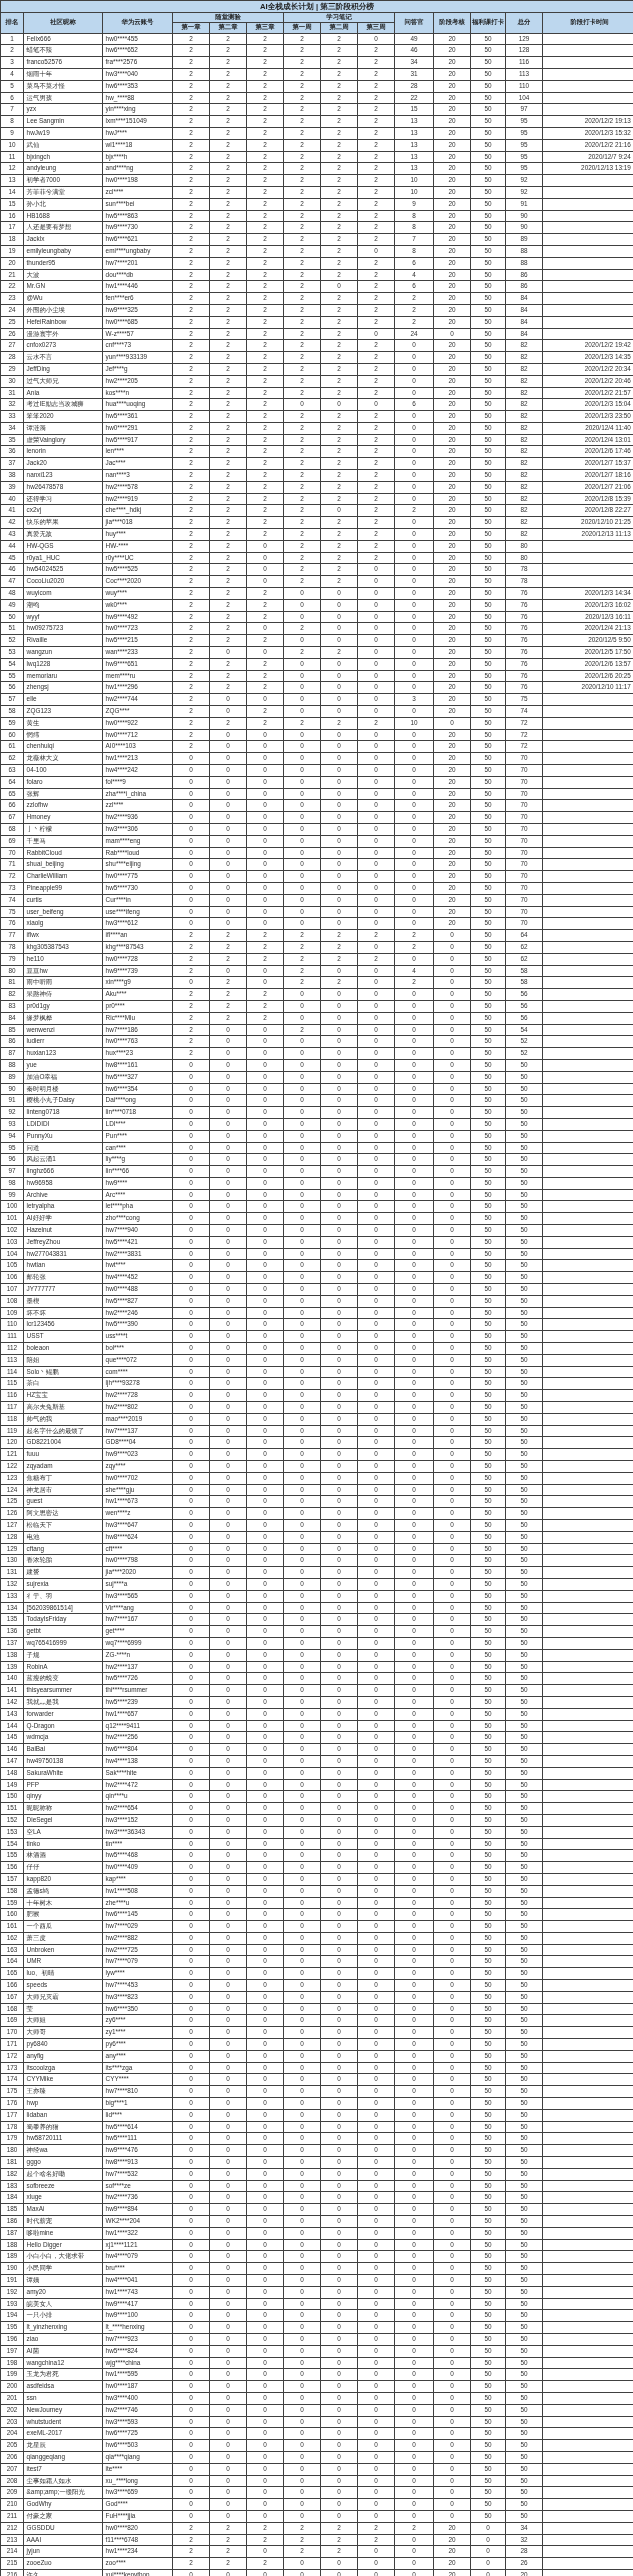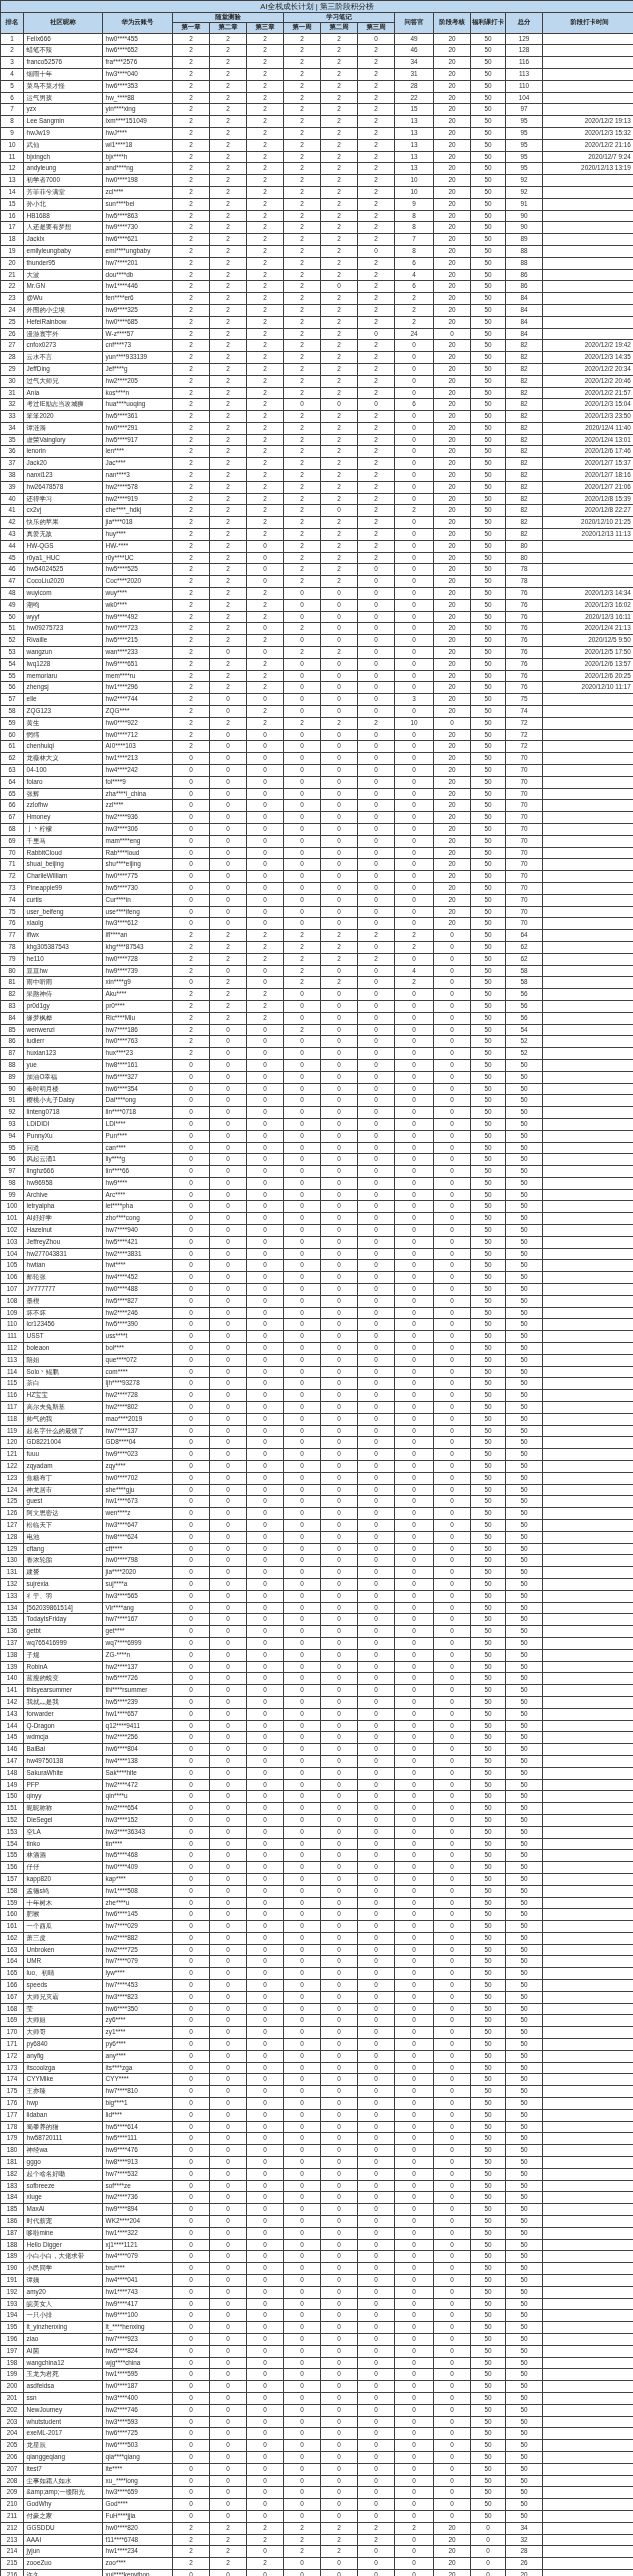--- a/index.html
+++ b/index.html
@@ -1,21 +1,21 @@
 <!DOCTYPE html>
 <html style="font-size:8.2px"><head>
 <meta charset="utf-8">
 <style>
   html,body{margin:0;padding:0;background:#fff;}
   .sheet{position:relative;width:634px;min-height:2618px;background:#ffffff;
          font-family:"Liberation Sans","DejaVu Sans",sans-serif;color:#262626;}
   .title-bar{box-sizing:border-box;height:12px;background:#bdd7ee;
              border:0.5px solid #404040;border-bottom:none;
              display:flex;align-items:center;justify-content:center;
-             font-size:7.7px;font-weight:normal;color:#1f1f1f;}
+             font-size:7.7px;font-weight:bold;color:#1f1f1f;}
   table{border-collapse:collapse;table-layout:fixed;width:634px;}
   th,td{box-sizing:border-box;border:0.5px solid #404040;overflow:hidden;
         white-space:nowrap;padding:0;}
   thead th{background:#bdd7ee;font-size:6.4px;font-weight:bold;height:10.3px;
            color:#1f1f1f;text-align:center;}
   thead th.wrap{white-space:normal;line-height:6.7px;}
   tbody td{height:10.8px;font-size:6.4px;line-height:10.8px;color:#303030;}
   td.c{text-align:center;}
   td.l{text-align:left;padding-left:2.6px;}
   td.r{text-align:right;padding-right:5.2px;}

